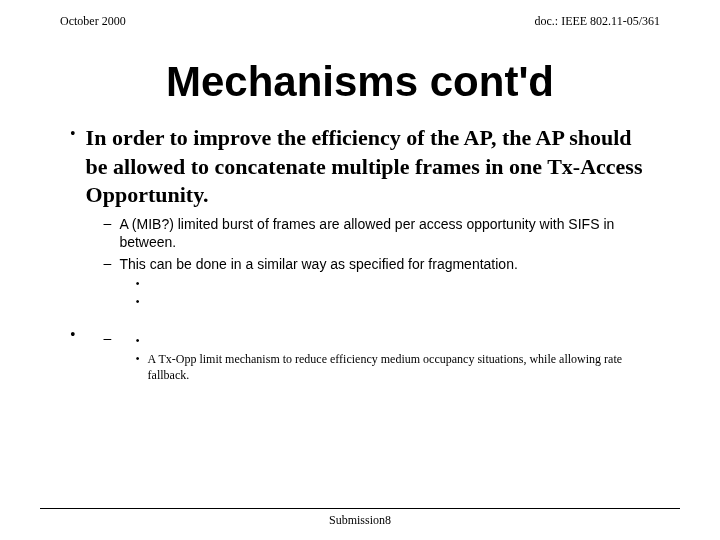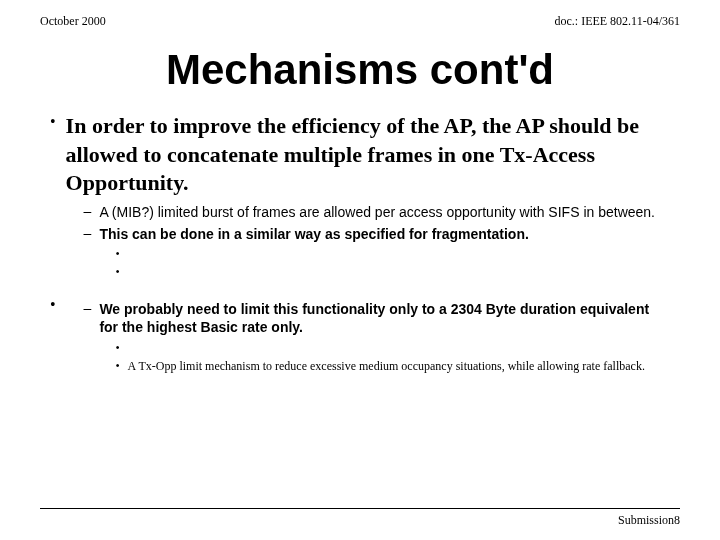--- a/index.html
+++ b/index.html
@@ -14,38 +14,38 @@
       background: #ffffff;
       font-family: Times New Roman, Times, serif;
       color: #000000;
       overflow: hidden;
       position: relative;
     }
 
     .page {
       width: 720px;
       height: 540px;
-      padding: 0 40px;
+      padding: 0 60px;
       position: relative;
     }
 
     
     .header {
       display: flex;
       justify-content: space-between;
       align-items: flex-start;
       padding-top: 14px;
       padding-bottom: 4px;
       font-size: 12px;
     }
 
     
     .title-section {
       text-align: center;
-      margin-top: 13px;
+      margin-top: 25px;
       margin-bottom: 18px;
     }
 
     .title {
       font-size: 42px;
       font-weight: bold;
       font-family: Arial, Helvetica, sans-serif;
     }
 
     
@@ -89,21 +89,21 @@
     .sub-dash {
       margin-right: 8px;
       flex-shrink: 0;
     }
 
     .sub-text {
       line-height: 1.3;
     }
 
     .sub-text-bold {
-      font-weight: bold;
+      font-weight: normal;
     }
 
     .sub-sub-list {
       margin-top: 4px;
       margin-left: 16px;
     }
 
     .sub-sub-item {
       display: flex;
       align-items: flex-start;
@@ -121,39 +121,39 @@
       line-height: 1.3;
     }
 
     
     .footer {
       position: absolute;
       bottom: 12px;
       left: 40px;
       right: 40px;
       display: flex;
-      justify-content: flex-end;
+      justify-content: center;
       align-items: center;
       font-size: 12px;
       border-top: 1px solid #000;
       padding-top: 4px;
     }
 
     .footer-center {
       text-align: center;
     }
   </style>
 </head>
 <body>
 
 <div class="page">
 
   <div class="header">
     <span>October 2000</span>
-    <span>doc.: IEEE 802.11-04/361</span>
+    <span>doc.: IEEE 802.11-05/361</span>
   </div>
 
   <div class="title-section">
     <span class="title">Mechanisms cont'd</span>
   </div>
 
   <div class="content">
 
     <div class="bullet-item">
       <span class="bullet-dot">•</span>
@@ -185,28 +185,27 @@
     </div>
 
     <div class="bullet-item">
       <span class="bullet-dot">•</span>
       <div>
         <div class="sub-list">
 
           <div class="sub-item">
             <span class="sub-dash">–</span>
             <div>
-              <span class="sub-text sub-text-bold">We probably need to limit this functionality only to a 2304 Byte duration equivalent for the highest Basic rate only.</span>
               <div class="sub-sub-list">
                 <div class="sub-sub-item">
                   <span class="sub-sub-dot">•</span>
                 </div>
                 <div class="sub-sub-item">
                   <span class="sub-sub-dot">•</span>
-                  <span class="sub-sub-text">A Tx-Opp limit mechanism to reduce excessive medium occupancy situations, while allowing rate fallback.</span>
+                  <span class="sub-sub-text">A Tx-Opp limit mechanism to reduce efficiency medium occupancy situations, while allowing rate fallback.</span>
                 </div>
               </div>
             </div>
           </div>
         </div>
       </div>
     </div>
 
   </div>
 

